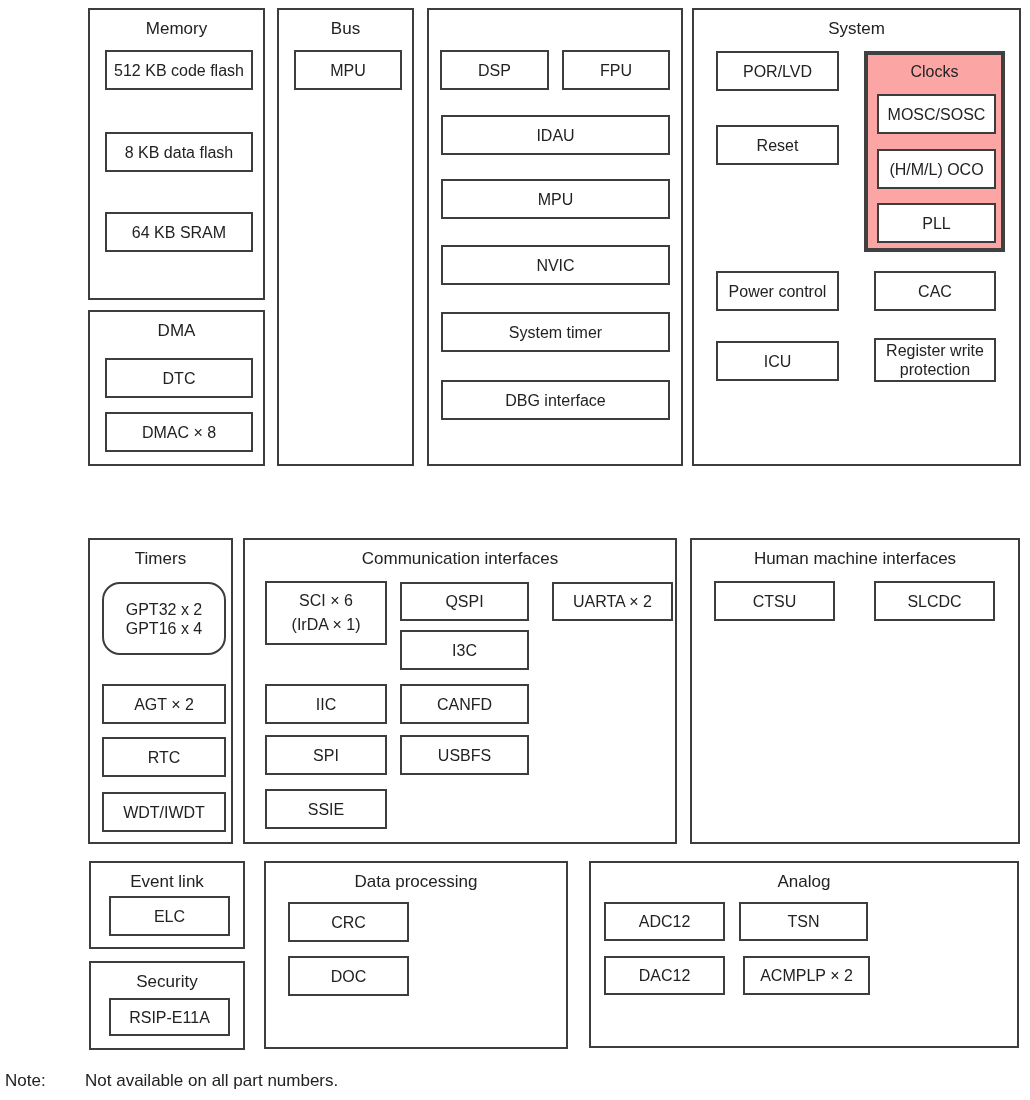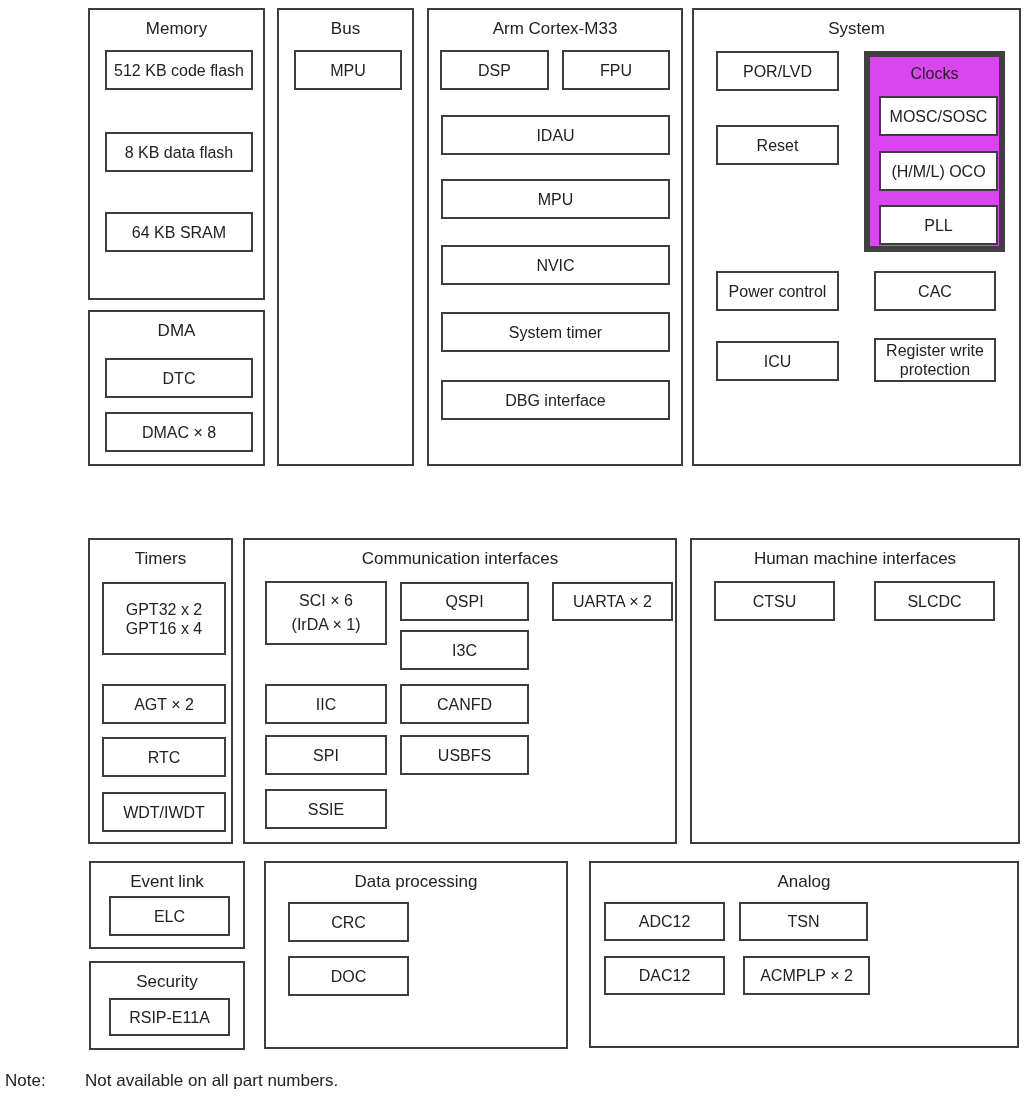--- a/index.html
+++ b/index.html
@@ -40,22 +40,22 @@
     align-items: center;
     justify-content: center;
     text-align: center;
     font-size: 16px;
     line-height: 19px;
     color: #222222;
     white-space: pre-line;
   }
   .subgroup {
     position: absolute;
-    border: 6px solid #404040;
-    background: #d946ef;
+    border: 4px solid #404040;
+    background: #fca5a5;
     box-sizing: border-box;
   }
   .note {
     position: absolute;
     font-size: 17px;
     color: #222222;
     white-space: nowrap;
   }
 </style>
 </head>
@@ -75,21 +75,20 @@
     <div class="box" style="left:15px; top:46px; width:148px; height:40px;">DTC</div>
     <div class="box" style="left:15px; top:100px; width:148px; height:40px;">DMAC × 8</div>
   </div>
 
   <div class="group" style="left:277px; top:8px; width:137px; height:458px;">
     <div class="group-title">Bus</div>
     <div class="box" style="left:15px; top:40px; width:108px; height:40px;">MPU</div>
   </div>
 
   <div class="group" style="left:427px; top:8px; width:256px; height:458px;">
-    <div class="group-title">Arm Cortex-M33</div>
     <div class="box" style="left:11px; top:40px; width:109px; height:40px;">DSP</div>
     <div class="box" style="left:133px; top:40px; width:108px; height:40px;">FPU</div>
     <div class="box" style="left:12px; top:105px; width:229px; height:40px;">IDAU</div>
     <div class="box" style="left:12px; top:169px; width:229px; height:40px;">MPU</div>
     <div class="box" style="left:12px; top:235px; width:229px; height:40px;">NVIC</div>
     <div class="box" style="left:12px; top:302px; width:229px; height:40px;">System timer</div>
     <div class="box" style="left:12px; top:370px; width:229px; height:40px;">DBG interface</div>
   </div>
 
   <div class="group" style="left:692px; top:8px; width:329px; height:458px;">
@@ -105,21 +104,21 @@
       <div class="box" style="left:9px; top:94px; width:119px; height:40px;">(H/M/L) OCO</div>
       <div class="box" style="left:9px; top:148px; width:119px; height:40px;">PLL</div>
     </div>
 
     <div class="box" style="left:180px; top:261px; width:122px; height:40px;">CAC</div>
     <div class="box" style="left:180px; top:328px; width:122px; height:44px;text-align:center;">Register write protection</div>
   </div>
 
   <div class="group" style="left:88px; top:538px; width:145px; height:306px;">
     <div class="group-title">Timers</div>
-    <div class="box" style="left:12px; top:42px; width:124px; height:73px;">GPT32 x 2
+    <div class="box" style="left:12px; top:42px; width:124px; height:73px;border-radius:18px;">GPT32 x 2
 GPT16 x 4</div>
     <div class="box" style="left:12px; top:144px; width:124px; height:40px;">AGT × 2</div>
     <div class="box" style="left:12px; top:197px; width:124px; height:40px;">RTC</div>
     <div class="box" style="left:12px; top:252px; width:124px; height:40px;">WDT/IWDT</div>
   </div>
 
   <div class="group" style="left:243px; top:538px; width:434px; height:306px;">
     <div class="group-title">Communication interfaces</div>
     <div class="box" style="left:20px; top:41px; width:122px; height:64px; line-height:24px;">SCI × 6
 (IrDA × 1)</div>

